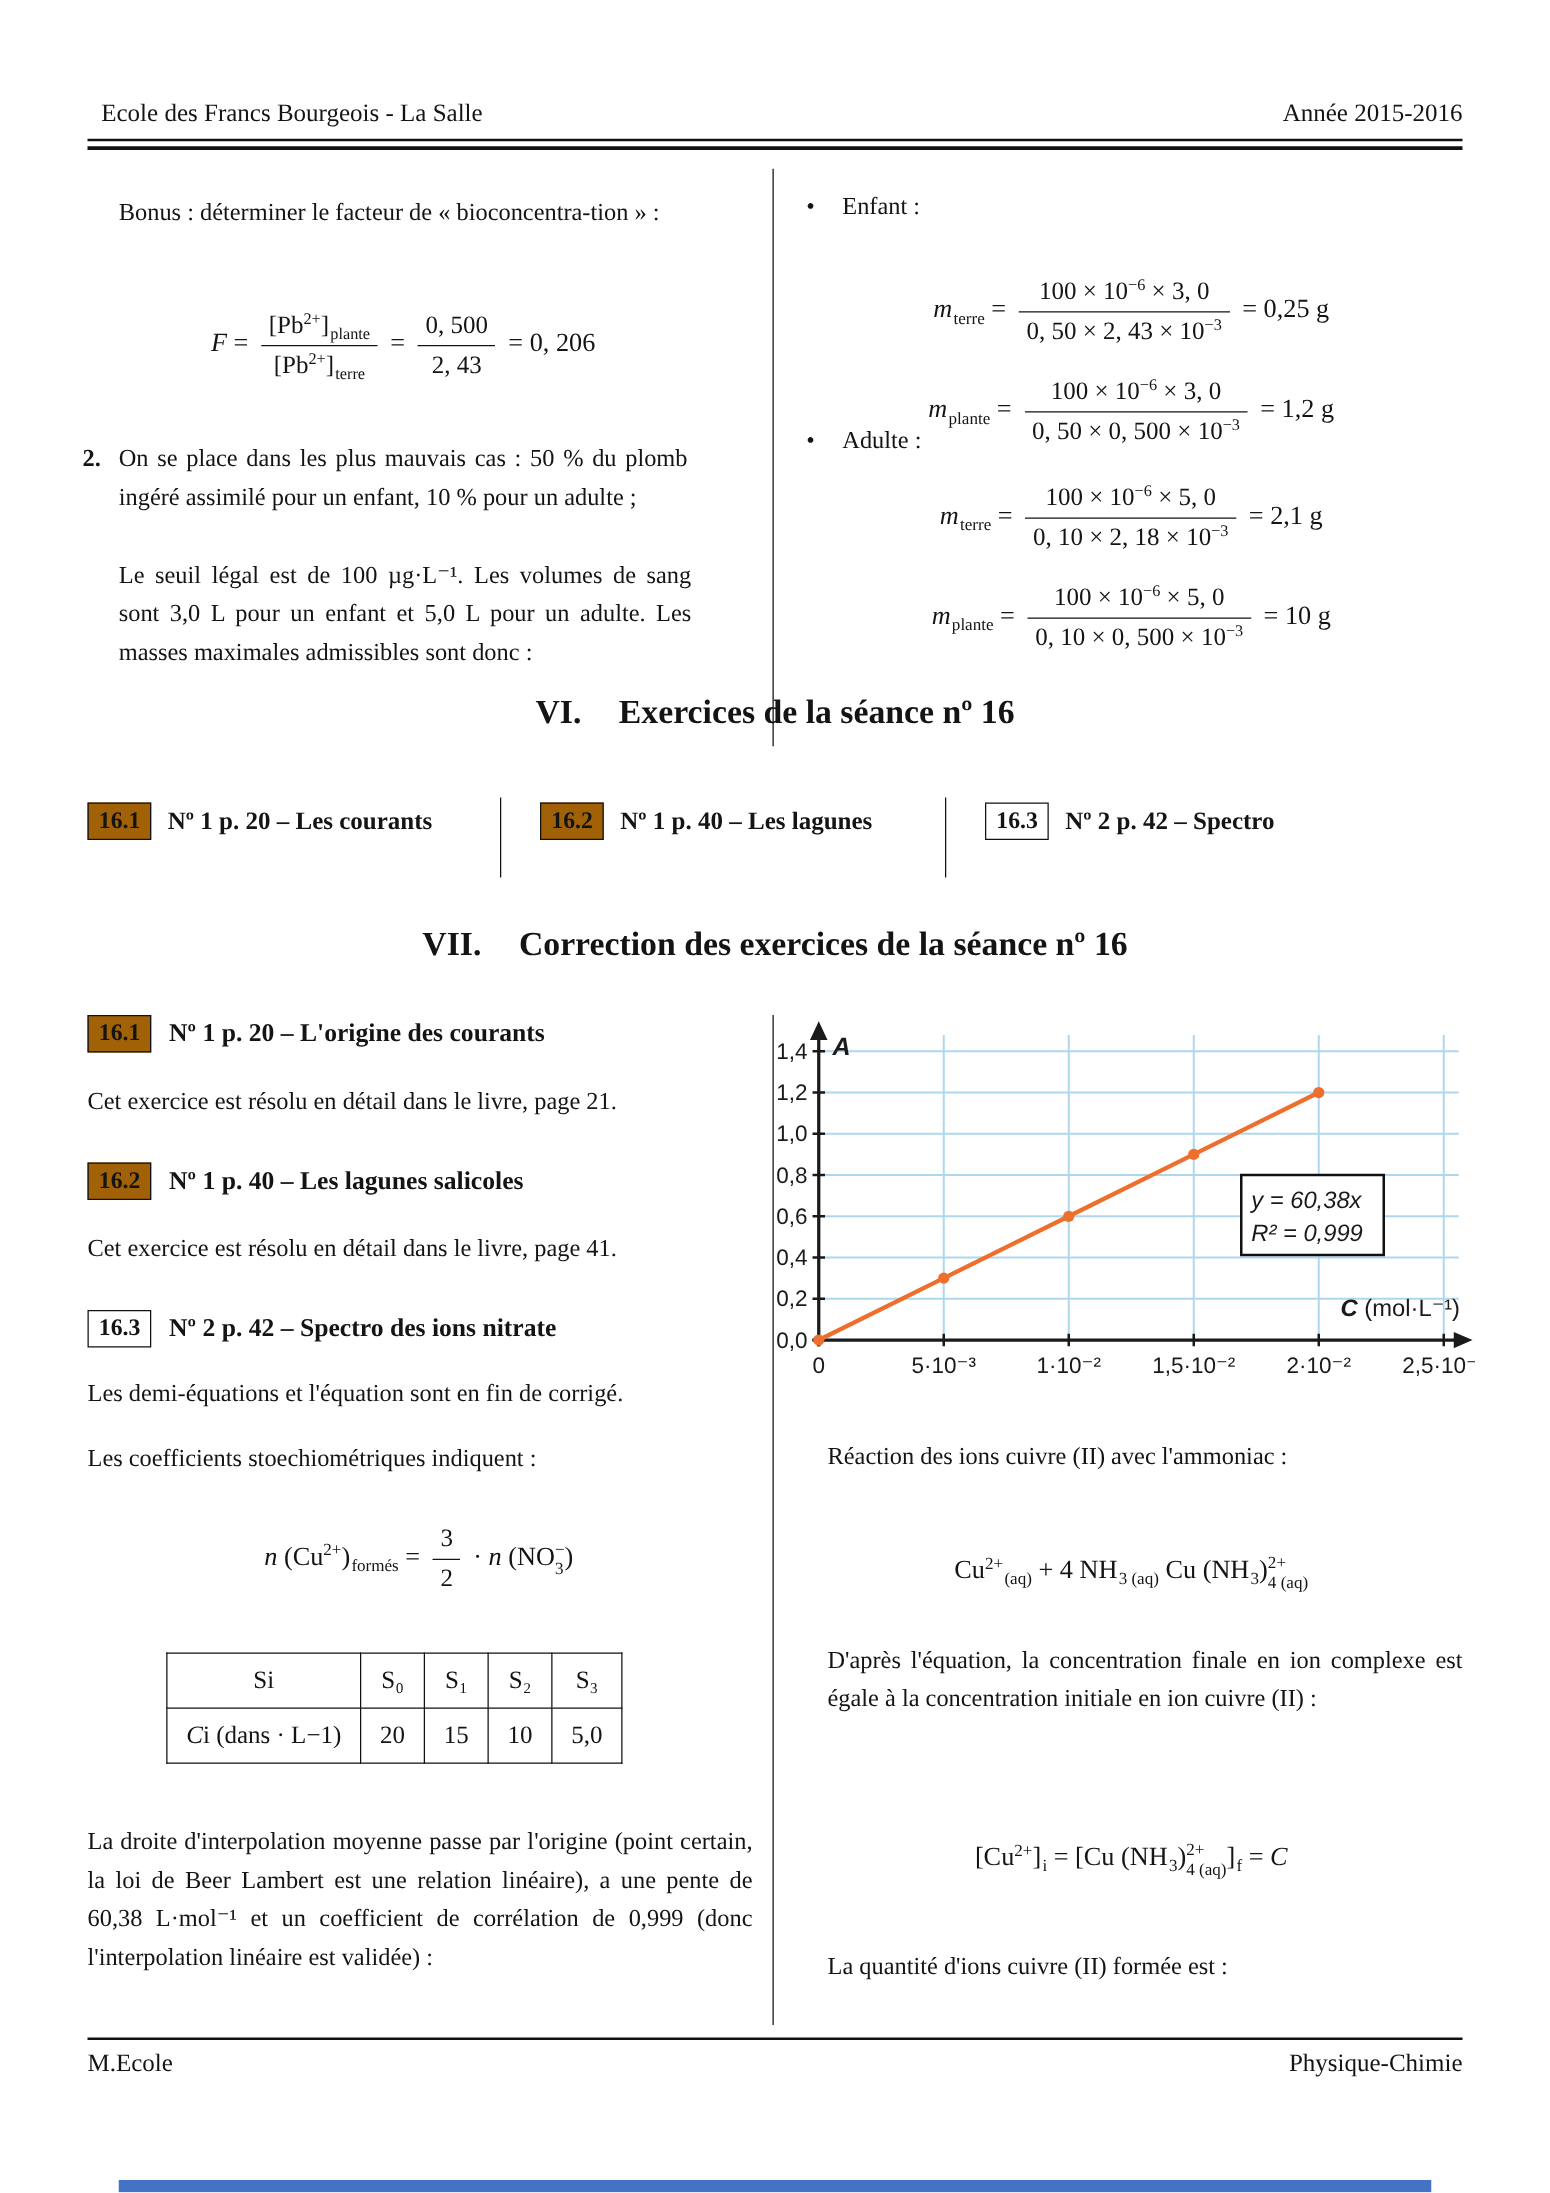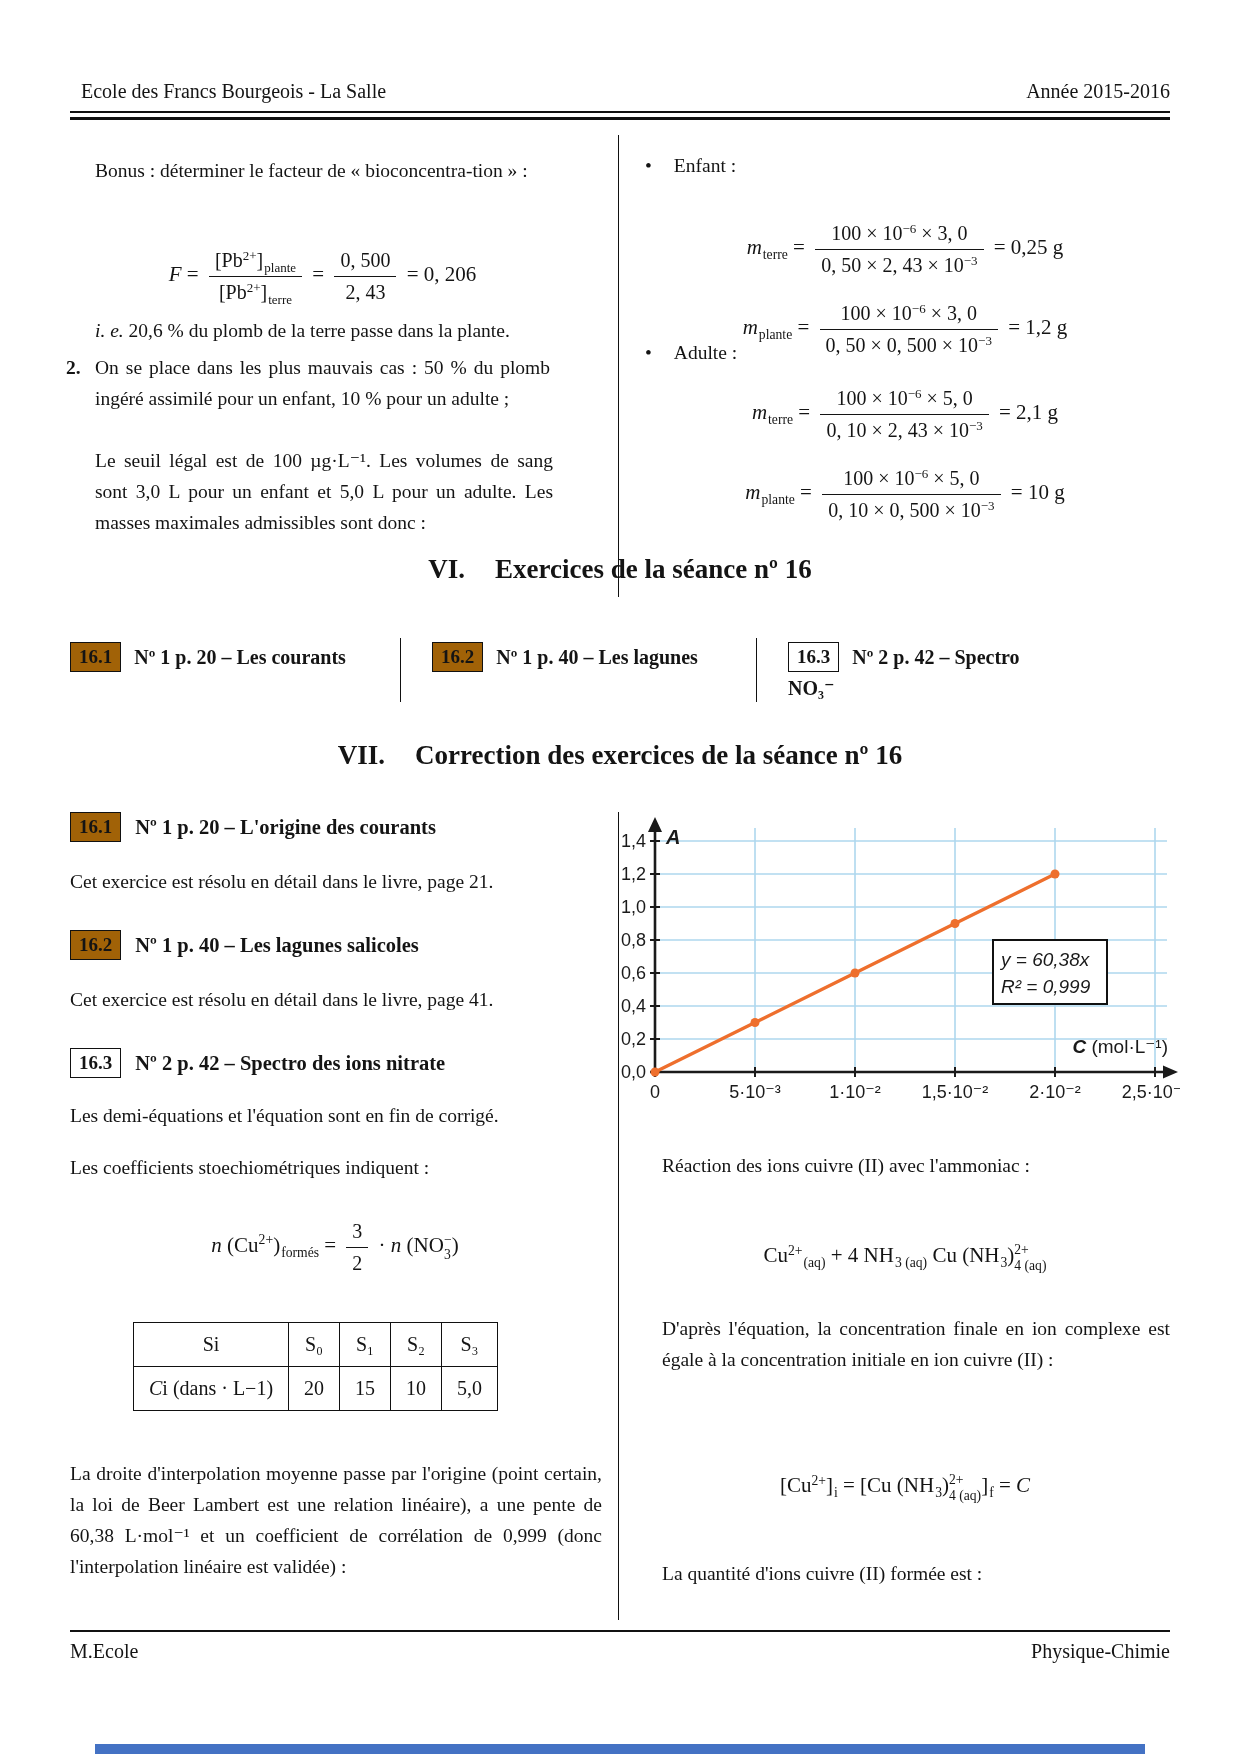--- a/index.html
+++ b/index.html
@@ -41,38 +41,37 @@
 
 <div id="page">
 
   <div class="abs hdr" style="left:70px;top:80px;margin-left:11px;">Ecole des Francs Bourgeois - La Salle</div>
   <div class="abs hdr" style="right:70px;top:80px;">Année 2015-2016</div>
   <div class="hline" style="left:70px;top:111px;width:1100px;height:1.5px;"></div>
   <div class="hline" style="left:70px;top:116.5px;width:1100px;height:3px;"></div>
 
   <div class="abs body-text jt" style="left:95px;top:155px;width:458px;">Bonus : déterminer le facteur de « bioconcentra-tion » :</div>
   <div class="abs eq" style="left:95px;top:237px;width:455px;"><span class="it">F</span><span> = </span><span class="frac"><span class="num"><span>[Pb</span><span class="sup">2+</span><span>]</span><span class="sub">plante</span></span><span class="den"><span>[Pb</span><span class="sup">2+</span><span>]</span><span class="sub">terre</span></span></span><span> = </span><span class="frac"><span class="num"><span>0, 500</span></span><span class="den"><span>2, 43</span></span></span><span> = 0, 206</span></div>
-  <div class="abs body-text" style="left:95px;top:315px;width:470px;"><span class="it">i. e.</span><span> 20,6 % du plomb de la terre passe dans la plante.</span></div>
   <div class="abs body-text bold" style="left:66px;top:352px;">2.</div>
   <div class="abs body-text jt" style="left:95px;top:352px;width:455px;">On se place dans les plus mauvais cas : 50 % du plomb ingéré assimilé pour un enfant, 10 % pour un adulte ;</div>
   <div class="abs body-text jt" style="left:95px;top:445px;width:458px;">Le seuil légal est de 100 µg·L⁻¹. Les volumes de sang sont 3,0 L pour un enfant et 5,0 L pour un adulte. Les masses maximales admissibles sont donc :</div>
 
   <div class="vline" style="left:618px;top:135px;height:462px;"></div>
 
   <div class="abs bullet-line" style="left:645px;top:155px;">
     <span>•</span>
     <span>Enfant :</span>
   </div>
   <div class="abs eq" style="left:640px;top:210px;width:530px;"><span class="it">m</span><span class="sub">terre</span><span> = </span><span class="frac"><span class="num"><span>100 × 10</span><span class="sup">−6</span><span> × 3, 0</span></span><span class="den"><span>0, 50 × 2, 43 × 10</span><span class="sup">−3</span></span></span><span> = 0,25 g</span></div>
   <div class="abs eq" style="left:640px;top:290px;width:530px;"><span class="it">m</span><span class="sub">plante</span><span> = </span><span class="frac"><span class="num"><span>100 × 10</span><span class="sup">−6</span><span> × 3, 0</span></span><span class="den"><span>0, 50 × 0, 500 × 10</span><span class="sup">−3</span></span></span><span> = 1,2 g</span></div>
   <div class="abs bullet-line" style="left:645px;top:342px;">
     <span>•</span>
     <span>Adulte :</span>
   </div>
-  <div class="abs eq" style="left:640px;top:375px;width:530px;"><span class="it">m</span><span class="sub">terre</span><span> = </span><span class="frac"><span class="num"><span>100 × 10</span><span class="sup">−6</span><span> × 5, 0</span></span><span class="den"><span>0, 10 × 2, 43 × 10</span><span class="sup">−3</span></span></span><span> = 2,1 g</span></div>
+  <div class="abs eq" style="left:640px;top:375px;width:530px;"><span class="it">m</span><span class="sub">terre</span><span> = </span><span class="frac"><span class="num"><span>100 × 10</span><span class="sup">−6</span><span> × 5, 0</span></span><span class="den"><span>0, 10 × 2, 18 × 10</span><span class="sup">−3</span></span></span><span> = 2,1 g</span></div>
   <div class="abs eq" style="left:640px;top:455px;width:530px;"><span class="it">m</span><span class="sub">plante</span><span> = </span><span class="frac"><span class="num"><span>100 × 10</span><span class="sup">−6</span><span> × 5, 0</span></span><span class="den"><span>0, 10 × 0, 500 × 10</span><span class="sup">−3</span></span></span><span> = 10 g</span></div>
 
   <div class="abs sec-head" style="left:0;top:554px;">
     <span class="num">VI.</span><span>Exercices de la séance nº 16</span>
   </div>
 
   <div class="abs exrow" style="left:70px;top:642px;">
     <span class="tag filled">16.1</span>
     <span class="exlabel">Nº 1 p. 20 – Les courants</span>
   </div>
@@ -80,21 +79,20 @@
   <div class="abs exrow" style="left:432px;top:642px;">
     <span class="tag filled">16.2</span>
     <span class="exlabel">Nº 1 p. 40 – Les lagunes</span>
   </div>
   <div class="vline" style="left:756px;top:638px;height:64px;"></div>
   <div class="abs" style="left:788px;top:642px;width:392px;">
     <div class="exrow">
       <span class="tag">16.3</span>
       <span class="exlabel">Nº 2  p.  42  –  Spectro</span>
     </div>
-    <div class="exlabel" style="margin-top:4px;">NO₃⁻</div>
   </div>
 
   <div class="abs sec-head" style="left:0;top:740px;">
     <span class="num">VII.</span><span>Correction des exercices de la séance nº 16</span>
   </div>
 
   <div class="vline" style="left:618px;top:812px;height:808px;"></div>
 
   <div class="abs subhead" style="left:70px;top:812px;">
     <span class="tag filled">16.1</span>

